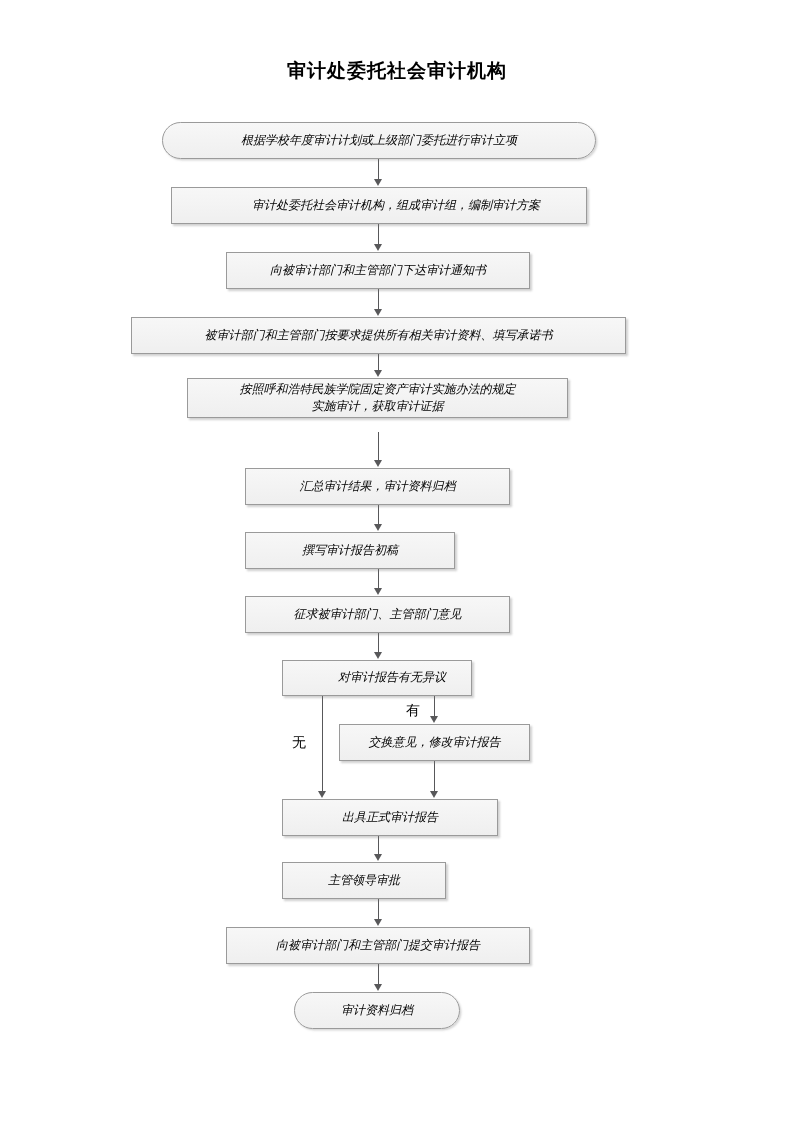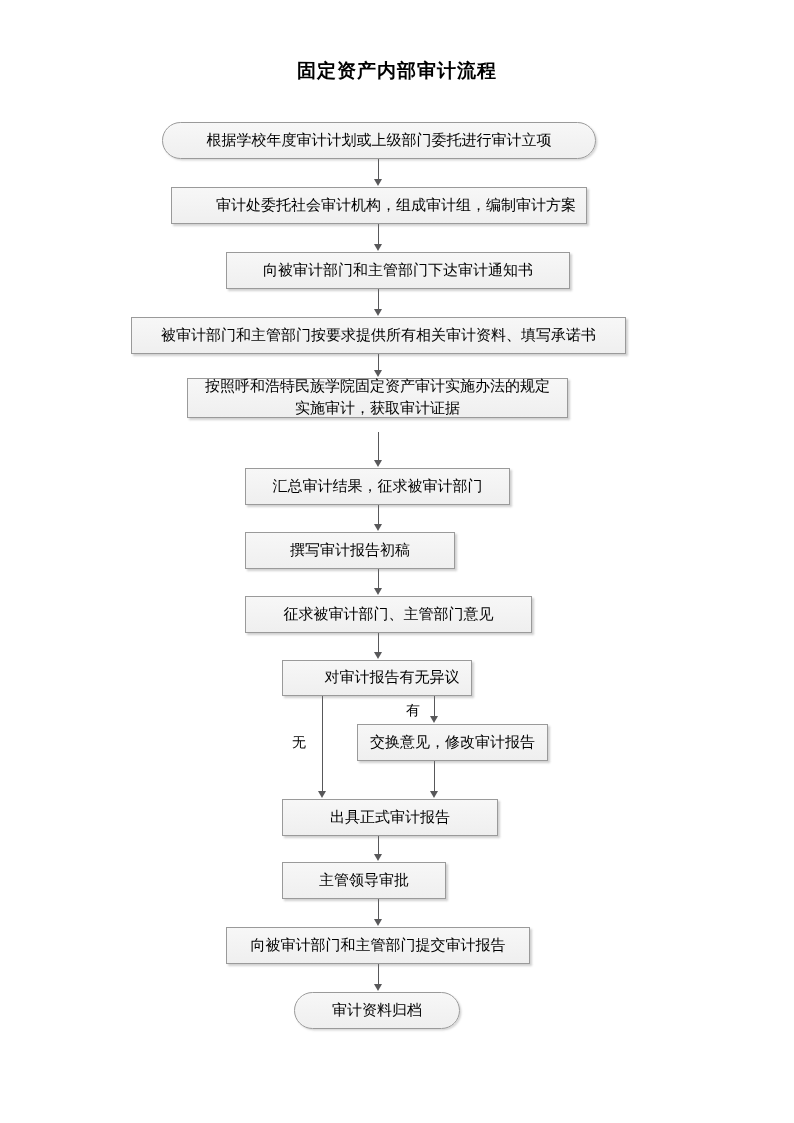--- a/index.html
+++ b/index.html
@@ -40,25 +40,26 @@
   .node {
     position: absolute;
     box-sizing: border-box;
     background: linear-gradient(to bottom, #f7f7f7 0%, #efefef 100%);
     border: 1px solid #9a9a9a;
     box-shadow: 1.5px 1.5px 2px rgba(120,120,120,0.35);
     display: flex;
     align-items: center;
     justify-content: center;
     text-align: center;
-    font-size: 15px;
+    font-size: 12px;
     line-height: 1.45;
     color: #000;
     padding: 0 6px;
     z-index: 3;
+    font-style: italic;
   }
   .node.terminal {
     border-radius: 999px;
     box-shadow: 1.5px 1.5px 2px rgba(120,120,120,0.3);
   }
   .node .txt {
     white-space: pre-line;
     display: block;
   }
 
@@ -85,60 +86,60 @@
     color: #000;
     z-index: 4;
     white-space: nowrap;
   }
 </style>
 </head>
 <body>
 
 <div id="canvas">
 
-  <div class="title">固定资产内部审计流程</div>
+  <div class="title">审计处委托社会审计机构</div>
 
   <div class="node terminal" style="left:162px; top:122px; width:434px; height:37px;">
     <span class="txt">根据学校年度审计计划或上级部门委托进行审计立项</span>
   </div>
 
   <div class="node" style="left:171px; top:187px; width:416px; height:37px;padding-left:40px;">
     <span class="txt">审计处委托社会审计机构，组成审计组，编制审计方案</span>
   </div>
 
-  <div class="node" style="left:226px; top:252px; width:344px; height:37px;">
+  <div class="node" style="left:226px; top:252px; width:304px; height:37px;">
     <span class="txt">向被审计部门和主管部门下达审计通知书</span>
   </div>
 
   <div class="node" style="left:131px; top:317px; width:495px; height:37px;">
     <span class="txt">被审计部门和主管部门按要求提供所有相关审计资料、填写承诺书</span>
   </div>
 
   <div class="node" style="left:187px; top:378px; width:381px; height:40px;">
     <span class="txt">按照呼和浩特民族学院固定资产审计实施办法的规定
 实施审计，获取审计证据</span>
   </div>
 
   <div class="node" style="left:245px; top:468px; width:265px; height:37px;">
-    <span class="txt">汇总审计结果，征求被审计部门</span>
+    <span class="txt">汇总审计结果，审计资料归档</span>
   </div>
 
   <div class="node" style="left:245px; top:532px; width:210px; height:37px;">
     <span class="txt">撰写审计报告初稿</span>
   </div>
 
-  <div class="node" style="left:245px; top:596px; width:287px; height:37px;">
+  <div class="node" style="left:245px; top:596px; width:265px; height:37px;">
     <span class="txt">征求被审计部门、主管部门意见</span>
   </div>
 
   <div class="node" style="left:282px; top:660px; width:190px; height:36px;padding-left:36px;">
     <span class="txt">对审计报告有无异议</span>
   </div>
 
-  <div class="node" style="left:357px; top:724px; width:191px; height:37px;">
+  <div class="node" style="left:339px; top:724px; width:191px; height:37px;">
     <span class="txt">交换意见，修改审计报告</span>
   </div>
 
   <div class="node" style="left:282px; top:799px; width:216px; height:37px;">
     <span class="txt">出具正式审计报告</span>
   </div>
 
   <div class="node" style="left:282px; top:862px; width:164px; height:37px;">
     <span class="txt">主管领导审批</span>
   </div>

